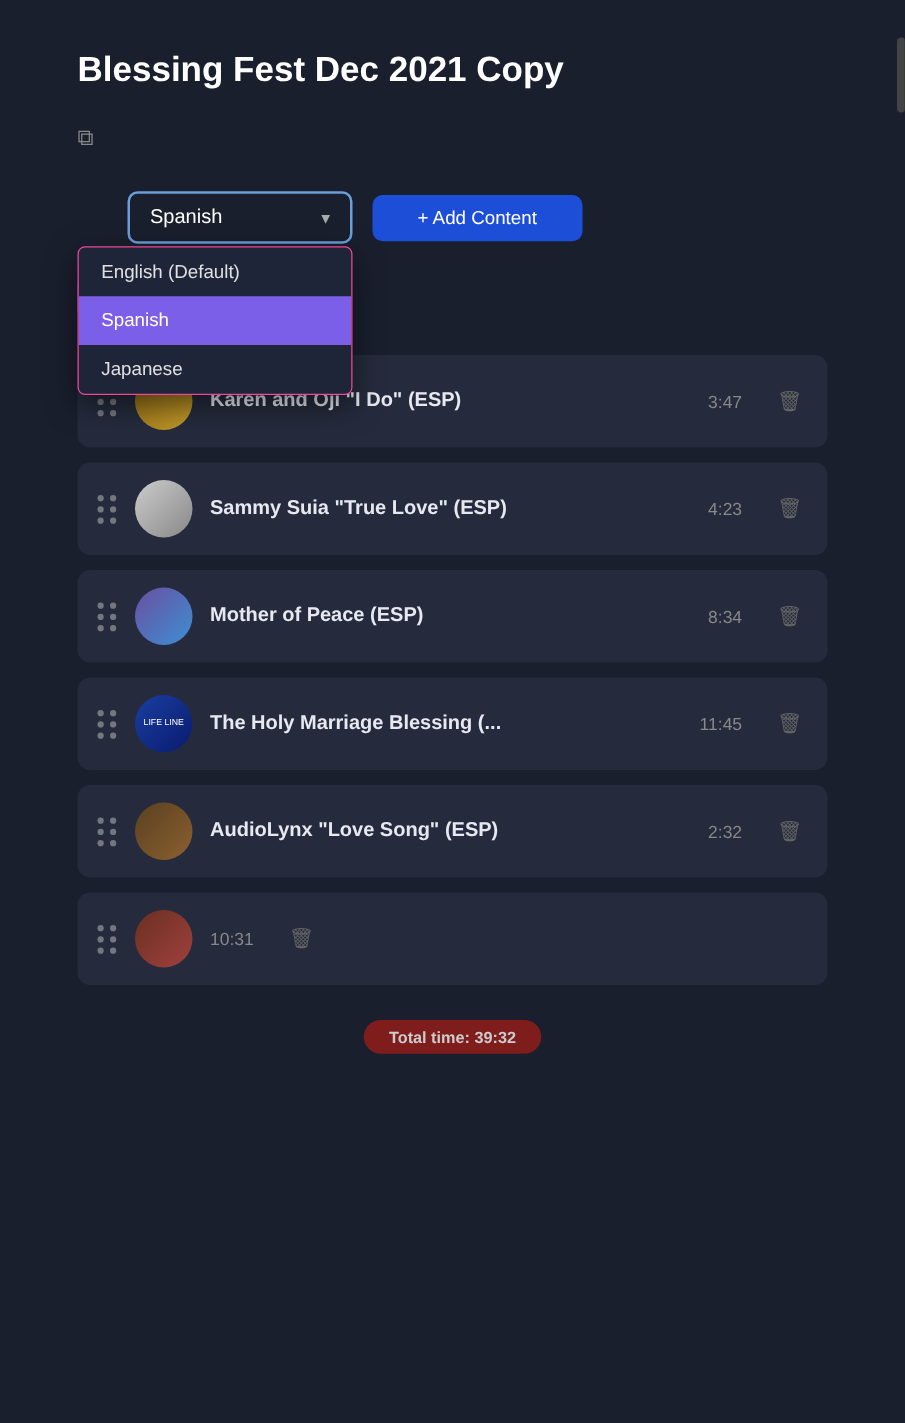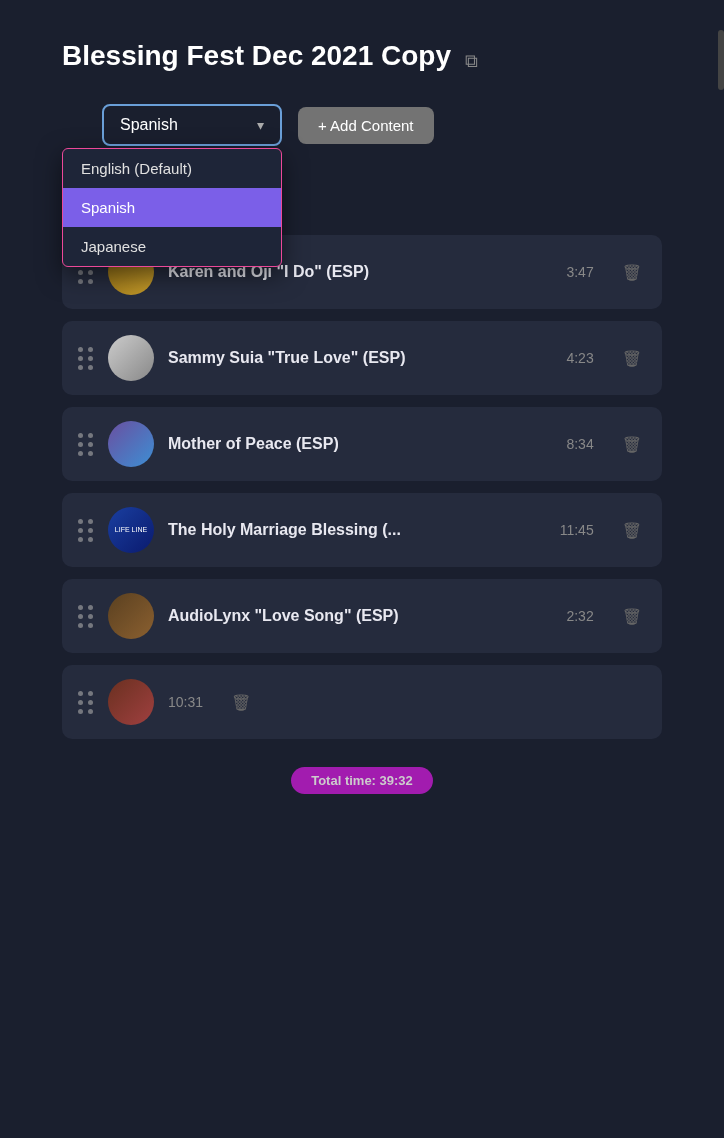--- a/index.html
+++ b/index.html
@@ -13,23 +13,24 @@
       justify-content: center;
     }
     .container {
       width: 100%;
       max-width: 720px;
       padding: 40px 60px 60px 60px;
       position: relative;
     }
     .page-title-row {
       display: flex;
-      align-items: flex-end;
-      gap: 14px;
+      align-items: flex-start;
+      gap: 28px;
       margin-bottom: 32px;
+      flex-direction: column;
     }
     .page-title {
       font-size: 28px;
       font-weight: 800;
       color: #ffffff;
     }
     .edit-icon {
       color: #888;
       font-size: 18px;
       cursor: pointer;
@@ -80,26 +81,26 @@
       padding: 11px 18px;
       font-size: 15px;
       cursor: pointer;
       color: #e0e0e0;
     }
     .dropdown-item.selected {
       background-color: #7b5fe8;
       color: #ffffff;
     }
     .add-content-btn {
-      background-color: #737373;
+      background-color: #1d4ed8;
       border: none;
       border-radius: 8px;
       color: #ffffff;
       font-size: 15px;
-      padding: 10px 20px;
+      padding: 10px 36px;
       cursor: pointer;
       display: flex;
       align-items: center;
       gap: 8px;
       font-weight: 500;
     }
     .action-row {
       display: flex;
       align-items: center;
       gap: 12px;
@@ -185,21 +186,21 @@
     }
     .total-time-bar {
       text-align: center;
       margin-top: 28px;
       font-size: 14px;
       color: #cccccc;
       font-weight: 600;
     }
     .total-time-pill {
       display: inline-block;
-      background-color: #a21caf;
+      background-color: #7f1d1d;
       border-radius: 20px;
       padding: 6px 20px;
       font-size: 13px;
       color: #cccccc;
     }
     .scrollbar-track {
       position: fixed;
       right: 0;
       top: 0;
       width: 6px;

